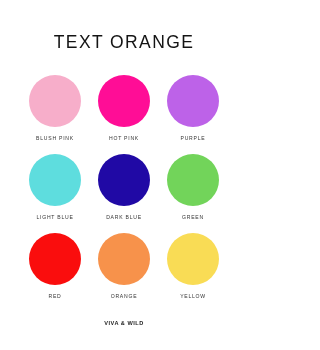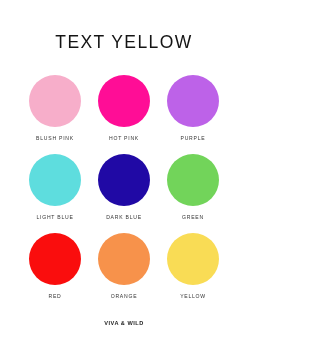--- a/index.html
+++ b/index.html
@@ -81,21 +81,21 @@
     color: #232323;
     line-height: 1;
     white-space: nowrap;
   }
 </style>
 </head>
 <body style="background: rgb(255, 255, 255);">
 
 <div class="poster">
 
-  <div class="poster-title" style="color: rgb(20, 20, 20);">TEXT YELLOW</div>
+  <div class="poster-title" style="color: rgb(20, 20, 20);">TEXT ORANGE</div>
 
   <div class="swatch-grid">
 
     <div class="swatch">
       <span class="swatch-circle" style="background-color: rgb(247, 174, 202);"></span>
       <span class="swatch-label" style="color: rgb(51, 51, 51);">BLUSH PINK</span>
     </div>
 
     <div class="swatch">
       <span class="swatch-circle" style="background-color: rgb(255, 13, 150);"></span>

